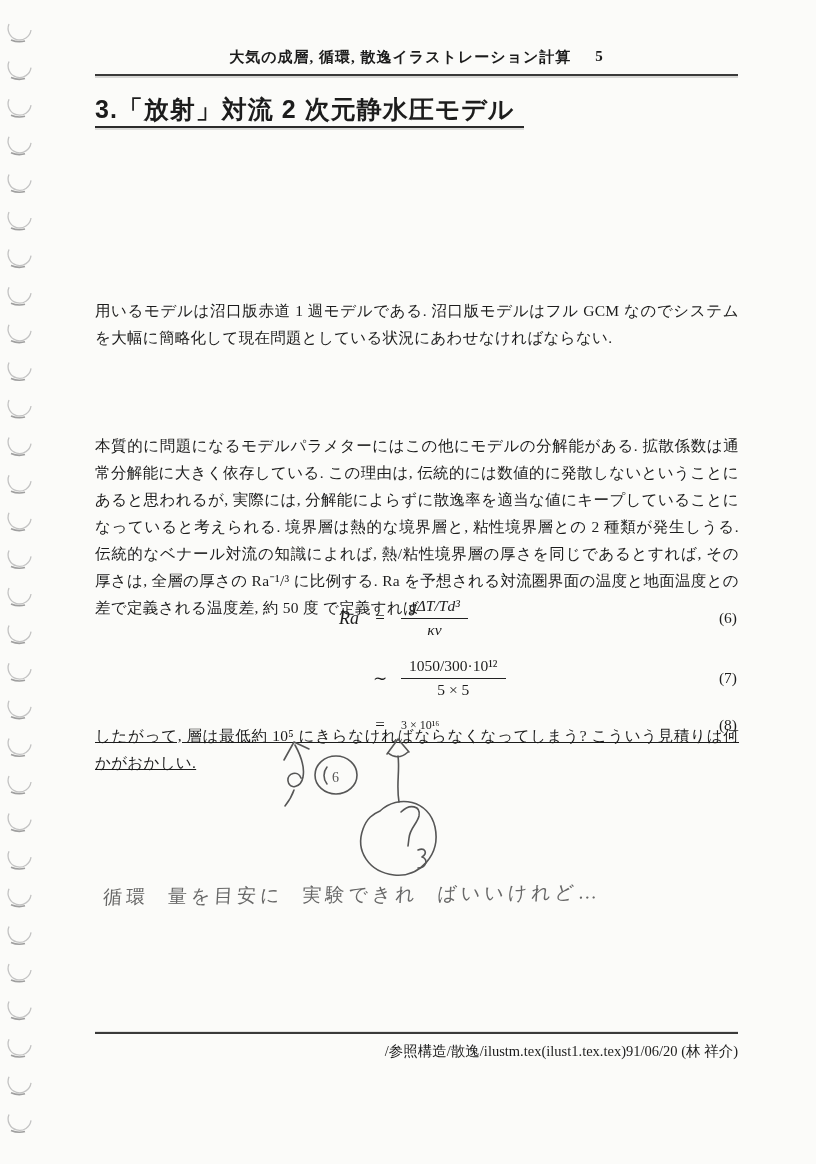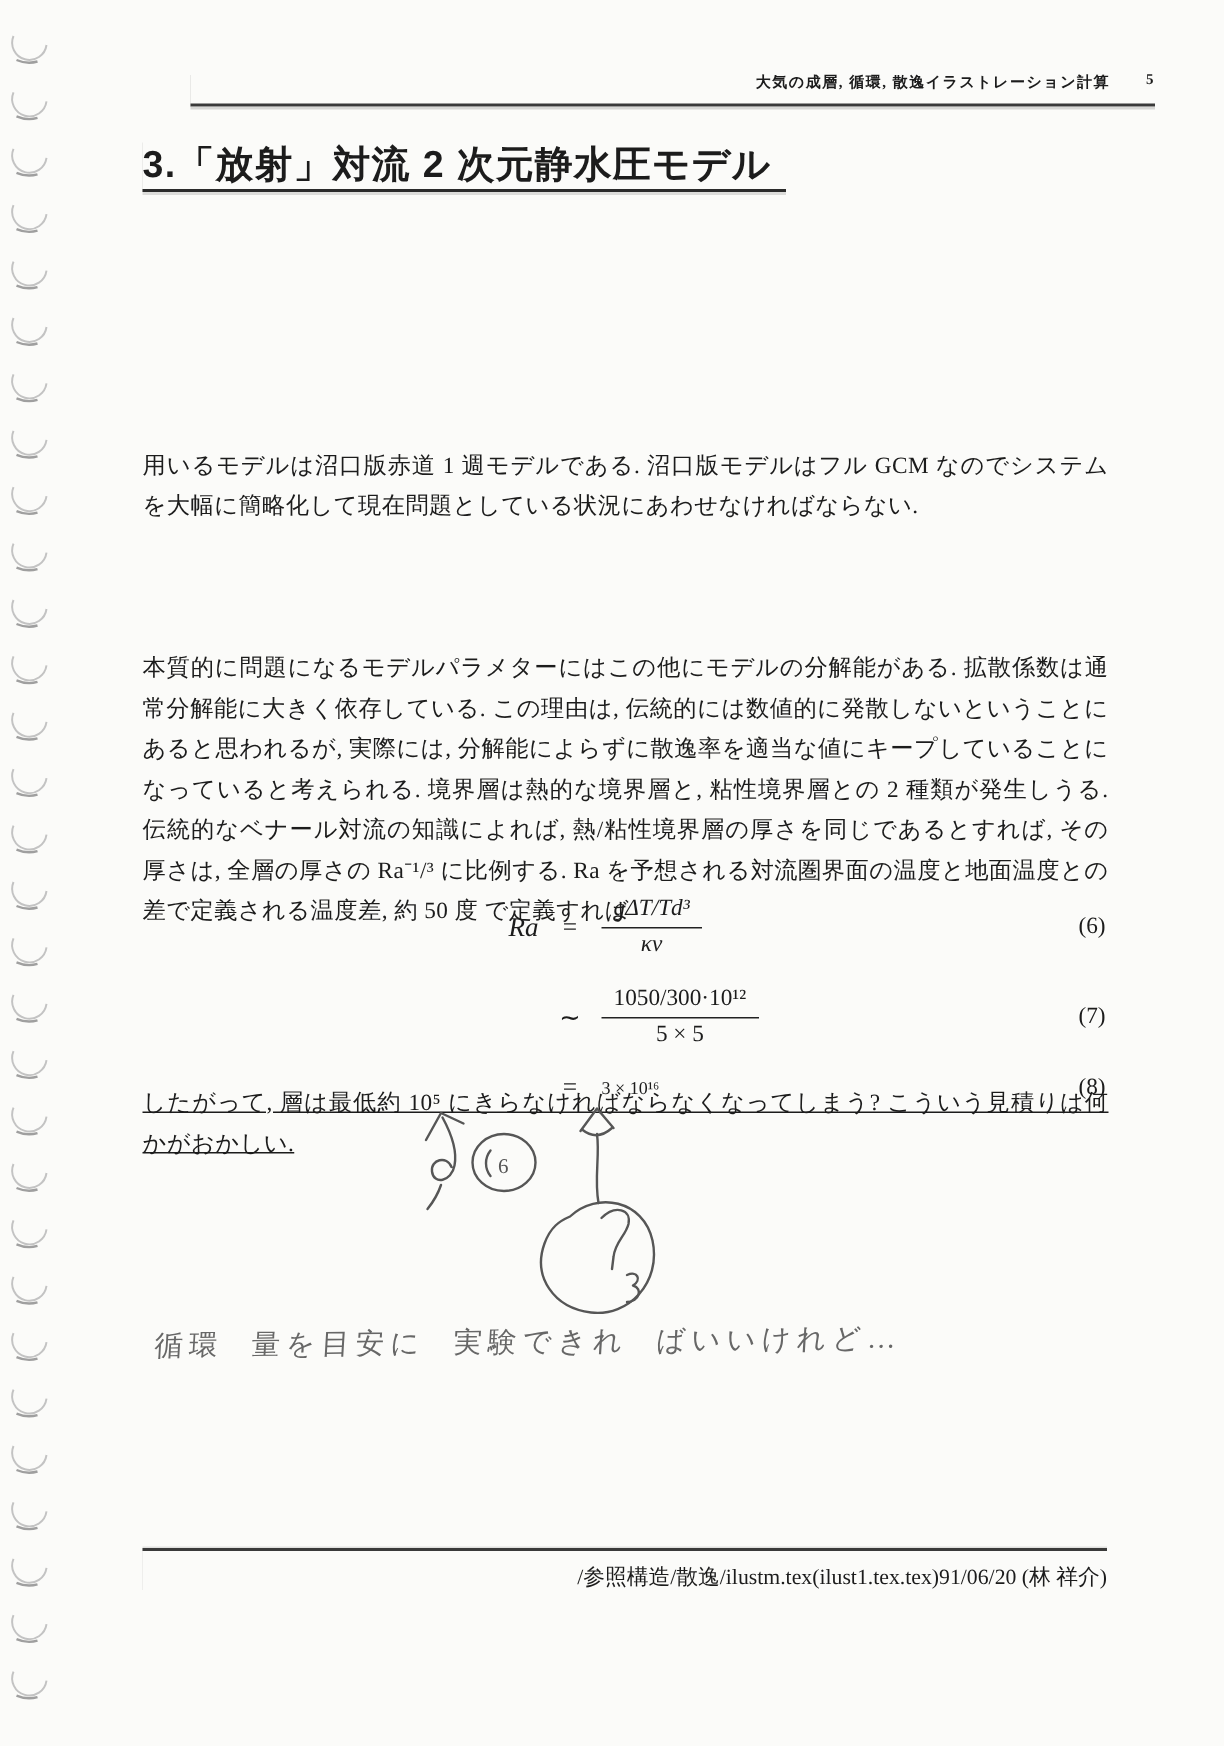--- a/index.html
+++ b/index.html
@@ -12,26 +12,25 @@
     overflow:hidden;
   }
   .page { position:absolute; inset:0; }
 
   
   #binding { position:absolute; left:0; top:0; width:52px; height:1164px; }
 
   
   .header {
     position:absolute; left:95px; top:48px; width:643px;
-    display:flex; justify-content:flex-end; align-items:flex-end;
-    font-size:10px; font-weight:bold; letter-spacing:1px;
+    display:flex; justify-content:center; align-items:flex-end;
+    font-size:15px; font-weight:bold; letter-spacing:1px;
     padding-bottom:7px;
     border-bottom:2px solid #3a3a3a;
     box-shadow:0 2px 0 rgba(0,0,0,0.14);
-    margin-left:32px;
   }
   .header-right { display:flex; gap:24px; }
 
   
   .sec-title {
     position:absolute; left:95px; top:93px;
     font-family:"Liberation Sans", sans-serif;
     font-size:25px; font-weight:bold; letter-spacing:1px;
     display:inline-block;
     padding:0 10px 0 0;

